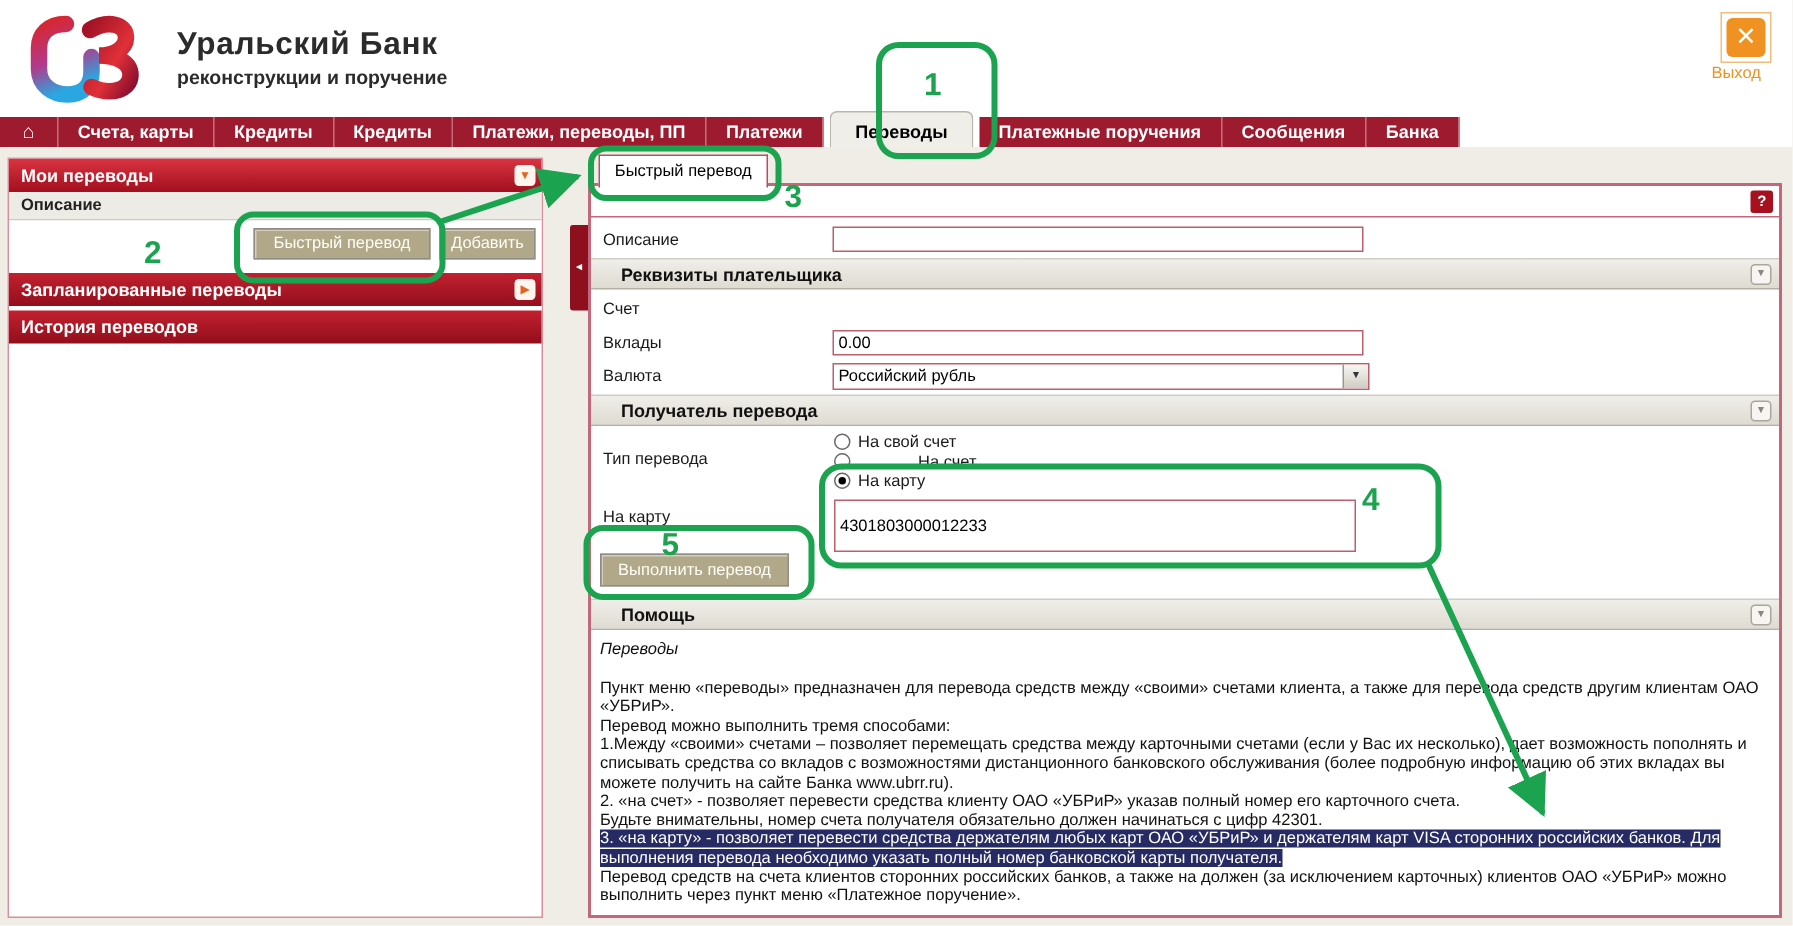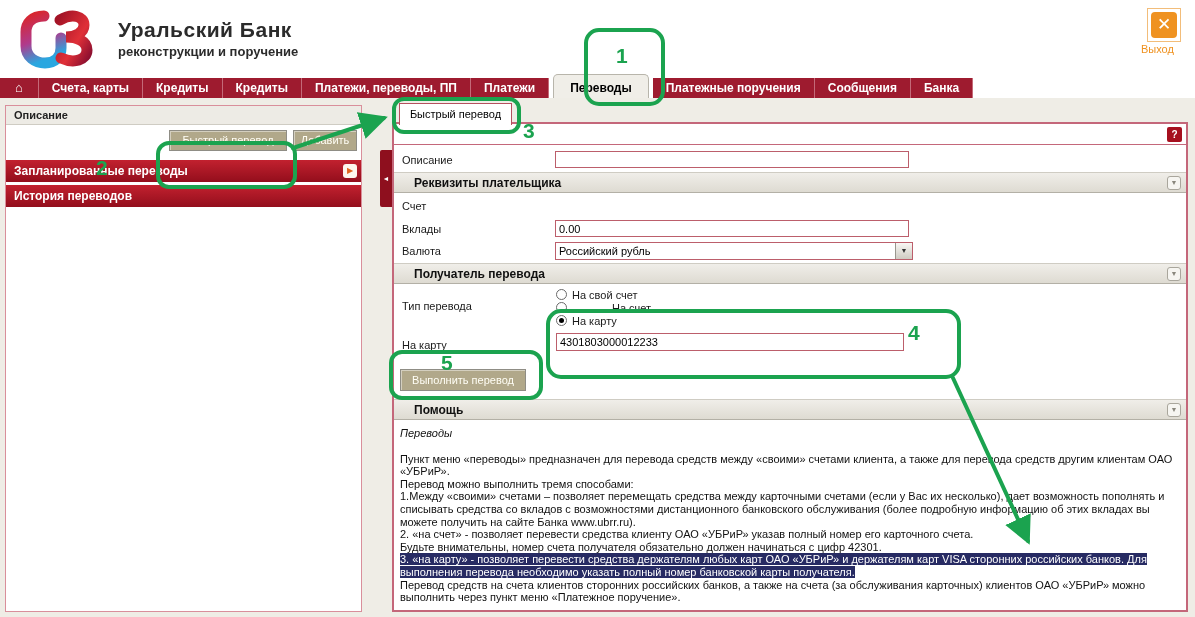--- a/index.html
+++ b/index.html
@@ -109,20 +109,24 @@
     <div class="nav-tab">Кредиты</div>
     <div class="nav-tab">Платежи, переводы, ПП</div>
     <div class="nav-tab">Платежи</div>
     <div class="nav-tab active">Переводы</div>
     <div class="nav-tab">Платежные поручения</div>
     <div class="nav-tab">Сообщения</div>
     <div class="nav-tab">Банка</div>
   </div>
 
   <div class="sidebar">
+    <div class="red-hdr">
+      <span>Мои переводы</span>
+      <span class="side-icon">▼</span>
+    </div>
     <div class="col-hdr">Описание</div>
     <div class="side-btn-row">
       <div class="tan-btn btn-quick">Быстрый перевод</div>
       <div class="tan-btn btn-add">Добавить</div>
     </div>
     <div class="gap3"></div>
     <div class="red-hdr alt">
       <span>Запланированные переводы</span>
       <span class="side-icon">▶</span>
     </div>
@@ -175,38 +179,38 @@
     <div class="radio-row" style="left:162px; top:177px;gap:40px;">
       <span class="radio"></span>
       <span class="radio-lbl">На счет</span>
     </div>
     <div class="radio-row" style="left:162px; top:190px;">
       <span class="radio sel-on"></span>
       <span class="radio-lbl">На карту</span>
     </div>
 
     <div class="lbl" style="left:8px; top:215px;">На карту</div>
-    <input class="fld" style="left: 162px; top: 209px; width: 348px; height: 18px;" value="4301803000012233">
+    <input class="fld" style="left: 162px; top: 209px; width: 348px; height: 35px;" value="4301803000012233">
 
     <div class="tan-btn submit-btn">Выполнить перевод</div>
 
     <div class="sec-hdr" style="top:275px;">
       <span>Помощь</span>
       <span class="collapse-btn">▼</span>
     </div>
 
     <div class="help">
       <div class="subtitle">Переводы</div>
       <div><span>Пункт меню «переводы» предназначен для перевода средств между «своими» счетами клиента, а также для перевода средств другим клиентам ОАО «УБРиР».</span></div>
       <div><span>Перевод можно выполнить тремя способами:</span></div>
       <div><span>1.Между «своими» счетами – позволяет перемещать средства между карточными счетами (если у Вас их несколько), дает возможность пополнять и списывать средства со вкладов с возможностями дистанционного банковского обслуживания (более подробную информацию об этих вкладах вы можете получить на сайте Банка www.ubrr.ru).</span></div>
       <div><span>2. «на счет» - позволяет перевести средства клиенту ОАО «УБРиР» указав полный номер его карточного счета.</span></div>
       <div><span>Будьте внимательны, номер счета получателя обязательно должен начинаться с цифр 42301.</span></div>
       <div><span class="hl">3. «на карту» - позволяет перевести средства держателям любых карт ОАО «УБРиР» и держателям карт VISA сторонних российских банков. Для выполнения перевода необходимо указать полный номер банковской карты получателя.</span></div>
-      <div><span>Перевод средств на счета клиентов сторонних российских банков, а также на счета (за обслуживания карточных) клиентов ОАО «УБРиР» можно выполнить через пункт меню «Платежное поручение».</span></div>
+      <div><span>Перевод средств на счета клиентов сторонних российских банков, а также на должен (за исключением карточных) клиентов ОАО «УБРиР» можно выполнить через пункт меню «Платежное поручение».</span></div>
     </div>
   </div>
 
   <svg class="overlay" width="1195" height="617" viewBox="0 0 1195 617">
     <defs>
       <marker id="ah" markerWidth="9" markerHeight="9" refX="6" refY="3.5" orient="auto">
         <path d="M0,0 L7,3.5 L0,7 z" fill="#1ba34f"></path>
       </marker>
     </defs>
     <rect class="g" x="586" y="30" width="77" height="74" rx="13"></rect>

